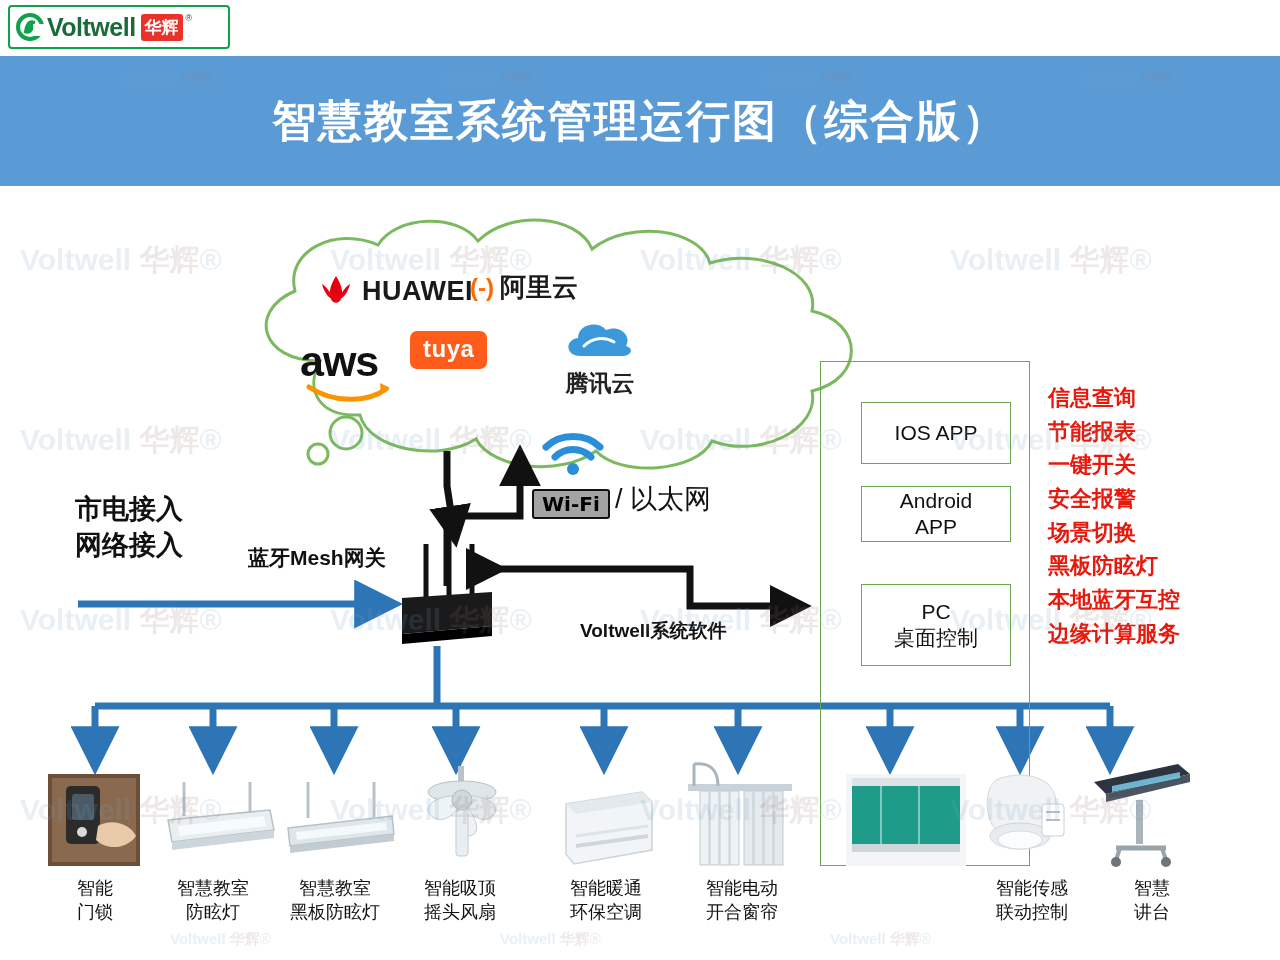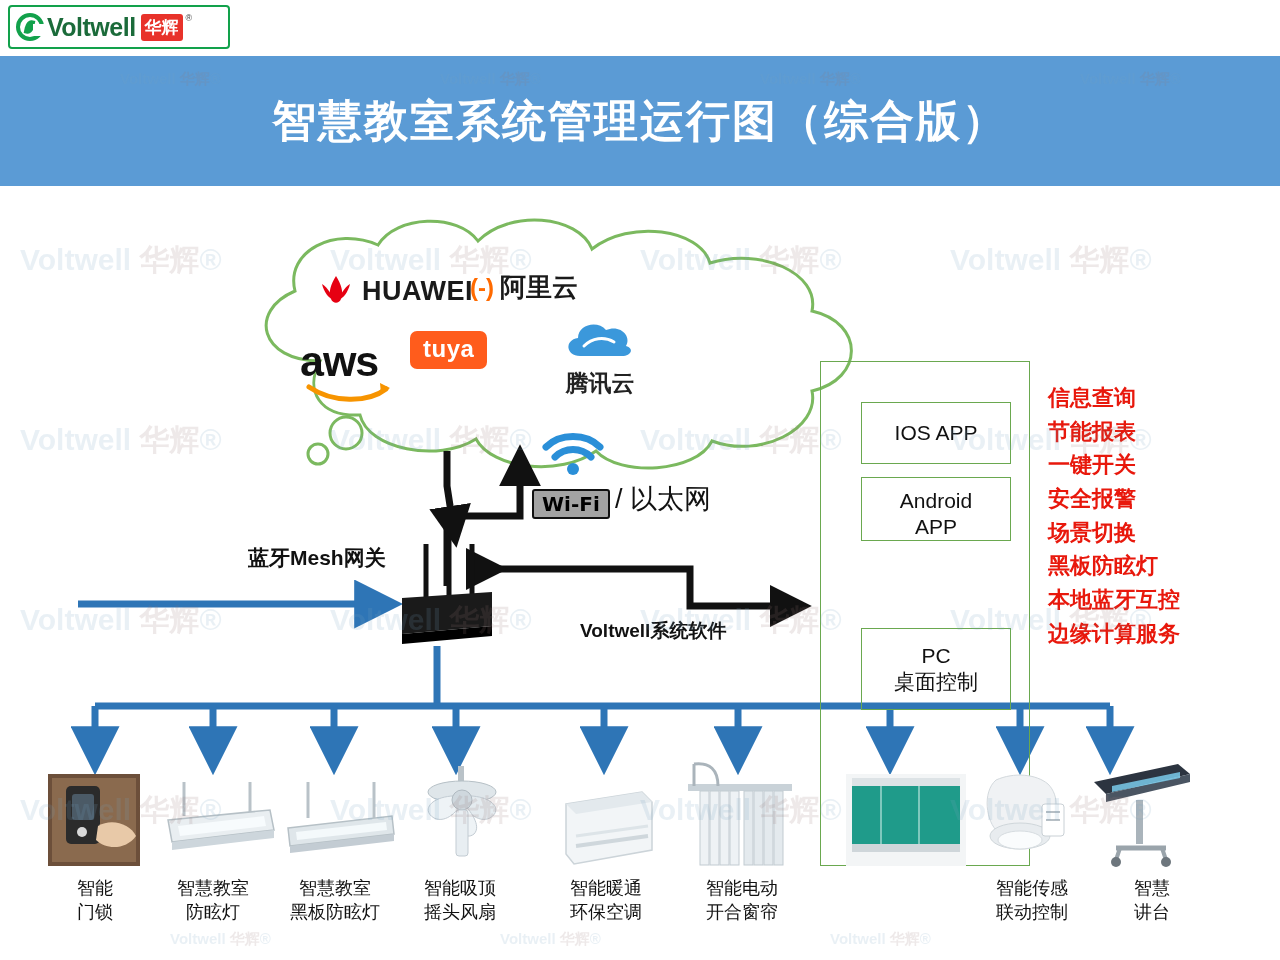--- a/index.html
+++ b/index.html
@@ -67,22 +67,22 @@
   
   .src-lbl{left:75px;top:305px;font-size:27px;font-weight:bold;color:#111;line-height:1.35;}
   .gw-lbl{left:248px;top:358px;font-size:21px;font-weight:bold;color:#111;}
   .sw-lbl{left:580px;top:432px;font-size:19px;font-weight:bold;color:#111;}
   
   .app-box{left:820px;top:175px;width:210px;height:505px;border:1.5px solid #6aa84f;box-sizing:border-box;}
   .app-item{position:absolute;left:40px;width:150px;border:1.5px solid #6aa84f;box-sizing:border-box;
             display:flex;align-items:center;justify-content:center;text-align:center;
             font-size:21px;color:#111;line-height:1.25;background:transparent;}
   .app-1{top:40px;height:62px;}
-  .app-2{top:115px;height:64px;align-items:flex-end;}
-  .app-3{top:222px;height:82px;margin-top:44px;}
+  .app-2{top:124px;height:56px;}
+  .app-3{top:222px;height:82px;}
   
   .feat{left:1048px;top:195px;color:#e8180c;font-size:22px;font-weight:bold;line-height:1.53;}
   
   .dev-lbl{position:absolute;font-size:18px;color:#111;text-align:center;line-height:1.35;width:120px;}
   
   .ph{position:absolute;}
 </style>
 </head>
 <body>
 
@@ -162,20 +162,24 @@
     <circle cx="33" cy="40" r="6" fill="#2a8fd8"></circle>
   </svg>
   <div class="abs wifi-box">
     <span>Wi-Fi</span>
   </div>
   <div class="abs eth-txt">
     <span>/</span>
     <span>以太网</span>
   </div>
 
+  <div class="abs src-lbl">
+    <div>市电接入</div>
+    <div>网络接入</div>
+  </div>
 
   <div class="abs gw-lbl">蓝牙Mesh网关</div>
   <div class="abs sw-lbl">Voltwell系统软件</div>
 
   <svg class="abs" style="left:0;top:0;width:1280px;height:774px">
     <defs>
       <marker id="bluearrow" markerWidth="7" markerHeight="7" refX="5.4" refY="3.5" orient="auto">
         <path d="M0 0 L7 3.5 L0 7 Z" fill="#2e75b6"></path>
       </marker>
       <marker id="blkarrow" markerWidth="6" markerHeight="6" refX="4.6" refY="3" orient="auto">

